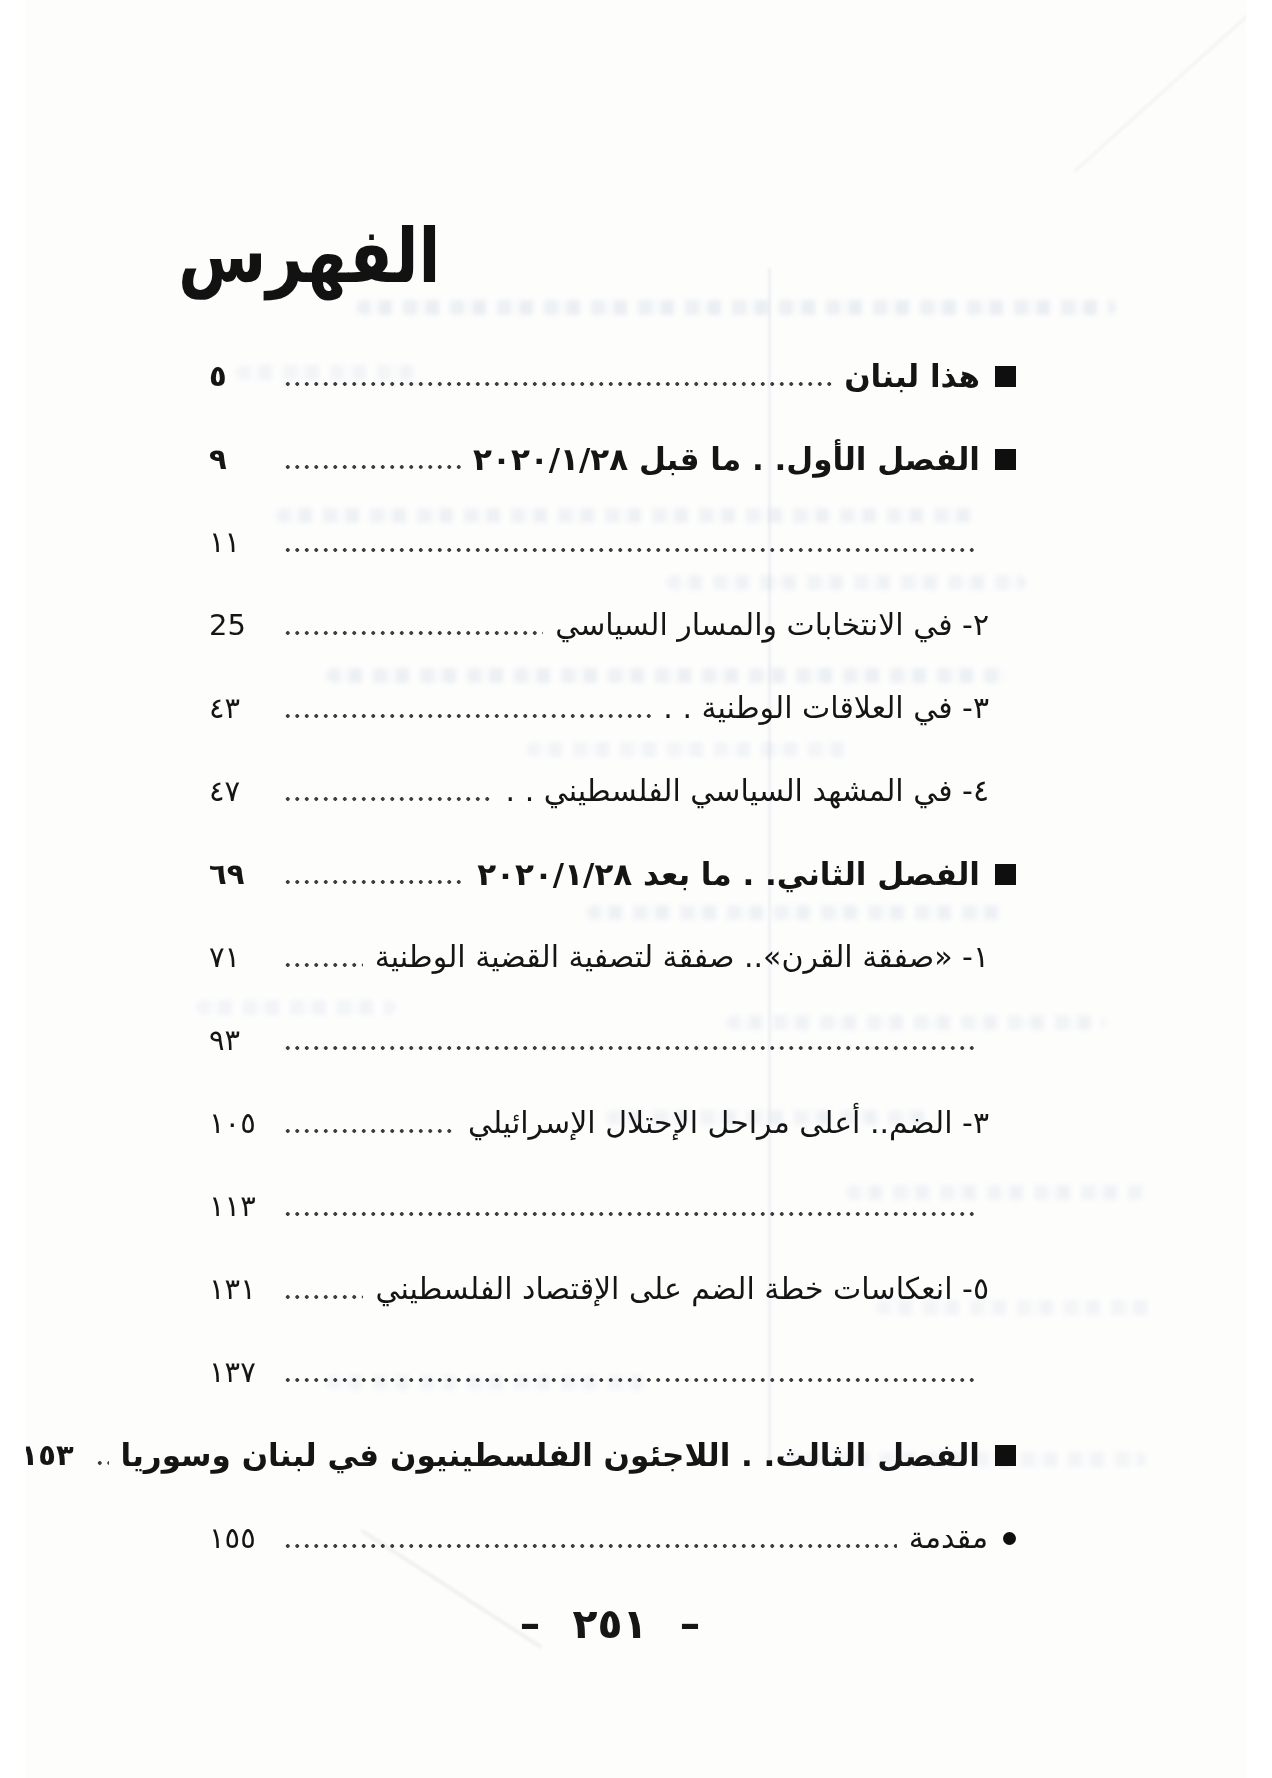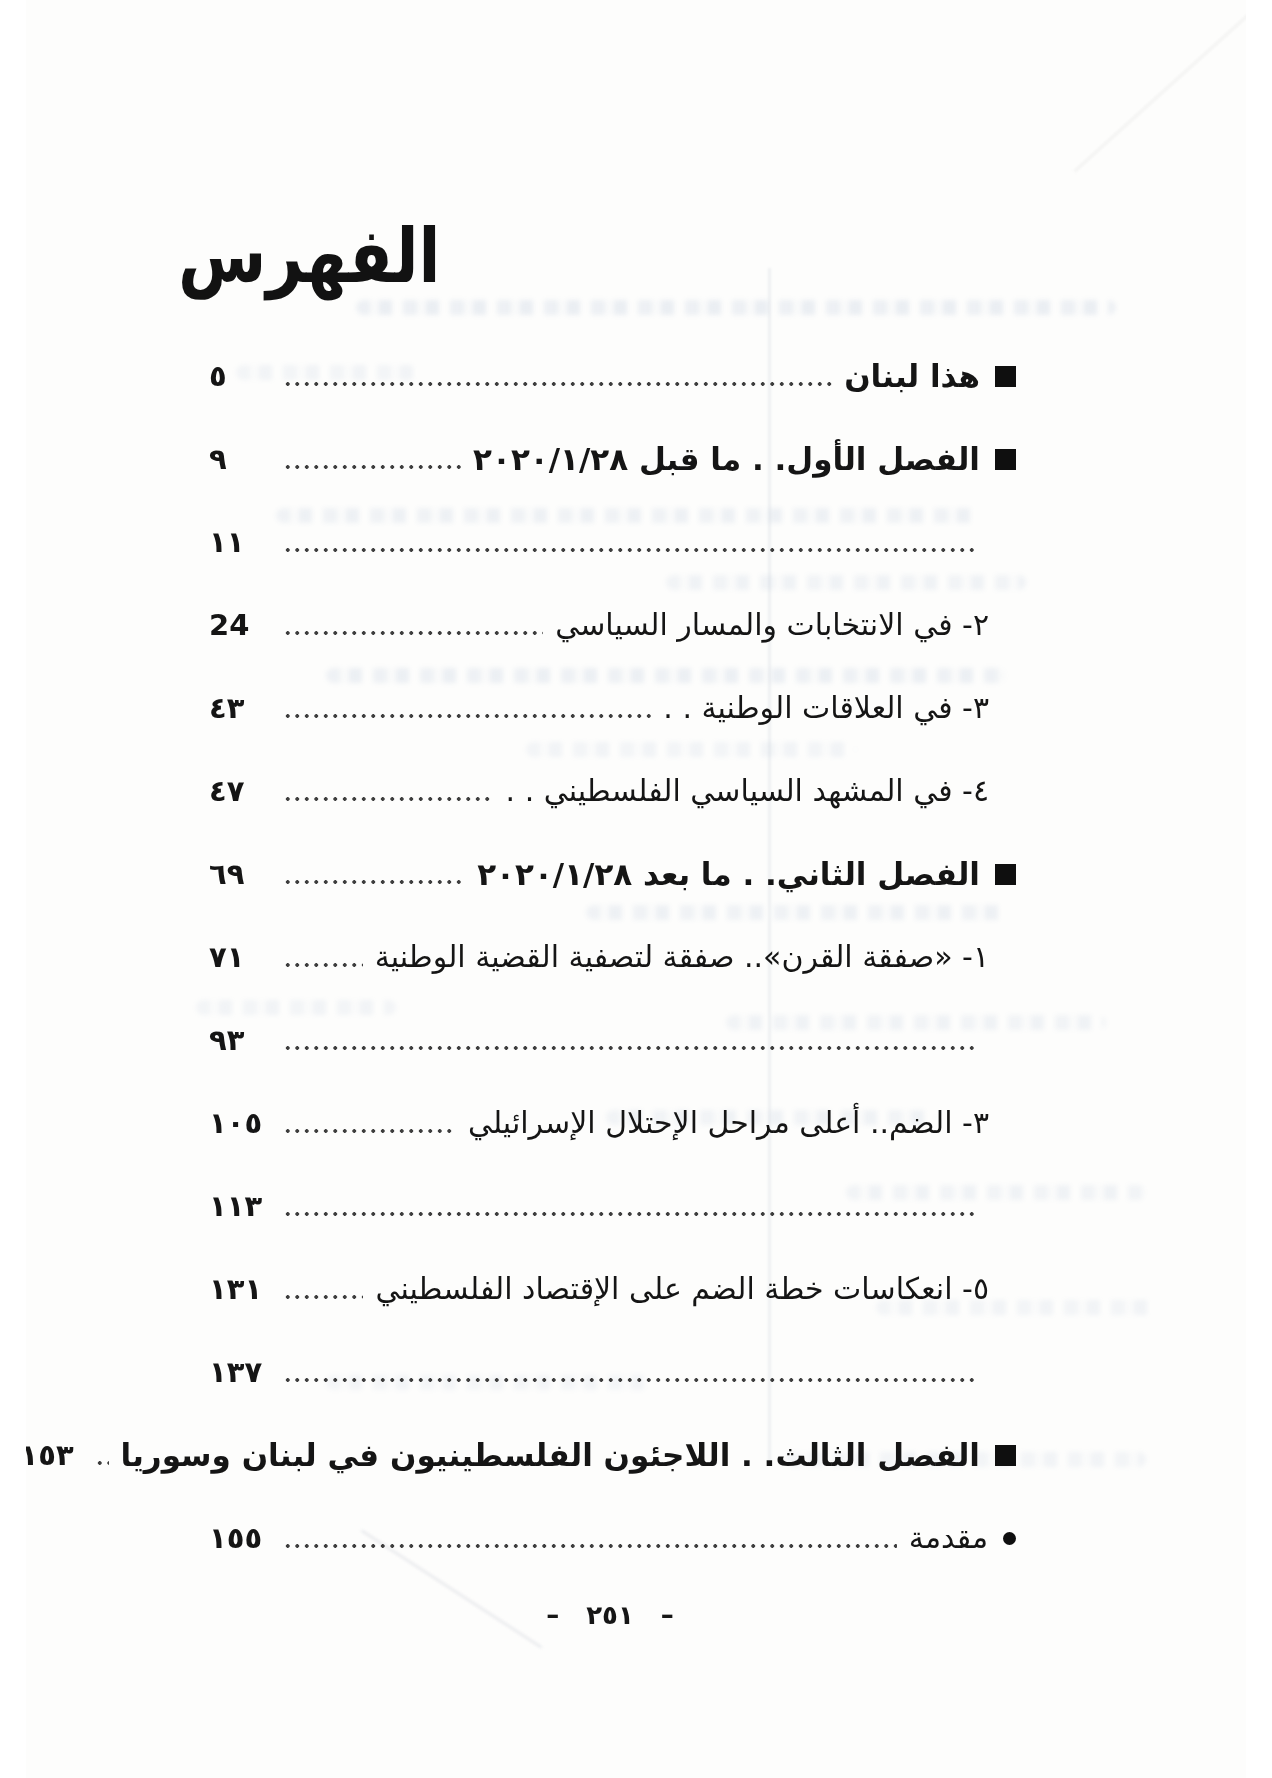--- a/index.html
+++ b/index.html
@@ -65,33 +65,33 @@
     background-repeat:repeat-x;
     background-position:left center;
   }
 
   .pagenum {
     flex:none;
     width:64px;
     text-align:left;
     direction:ltr;
     font-size:29px;
-    font-weight:bold;
+    font-weight:normal;
   }
   .row.chapter .pagenum { font-weight:bold; }
 
   
   .footer {
     position:absolute;
     top:1600px; left:0;
     width:100%;
     box-sizing:border-box;
     padding-right:52px;
     text-align:center;
-    font-size:26px;
+    font-size:41px;
     font-weight:bold;
     word-spacing:18px;
     color:#161616;
   }
 
   
   .smudge {
     position:absolute;
     height:15px;
     border-radius:8px;
@@ -168,21 +168,21 @@
     </div>
 
     <div class="row plain">
       <span class="dots"></span>
       <span class="pagenum">١١</span>
     </div>
 
     <div class="row plain">
       <span class="label">٢- في الانتخابات والمسار السياسي</span>
       <span class="dots"></span>
-      <span class="pagenum">24</span>
+      <span class="pagenum">25</span>
     </div>
 
     <div class="row plain">
       <span class="label">٣- في العلاقات الوطنية . .</span>
       <span class="dots"></span>
       <span class="pagenum">٤٣</span>
     </div>
 
     <div class="row plain">
       <span class="label">٤- في المشهد السياسي الفلسطيني . .</span>

